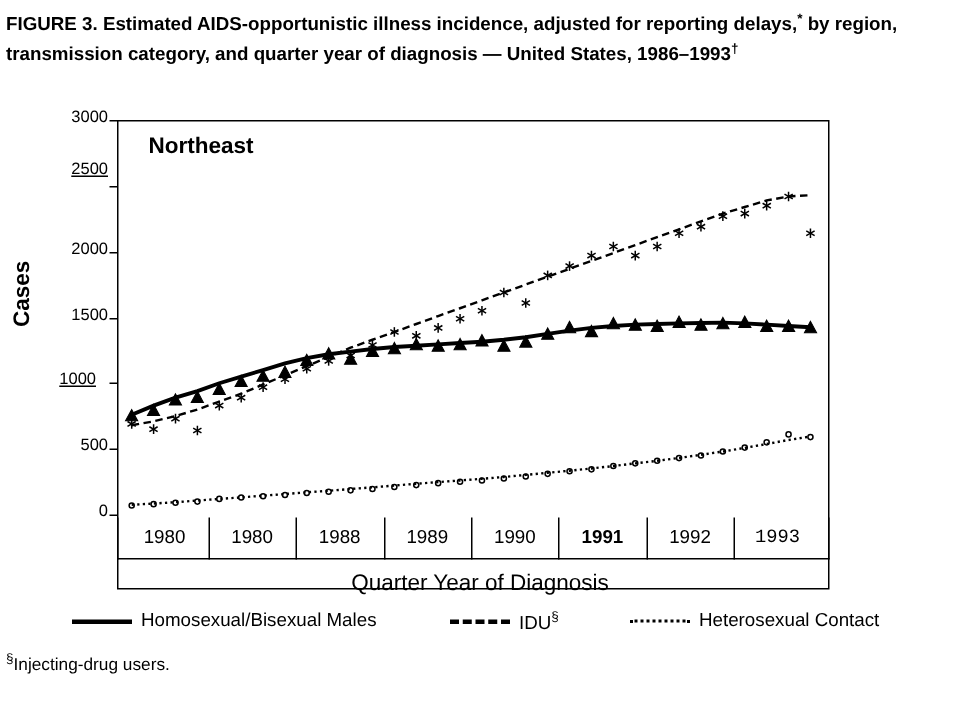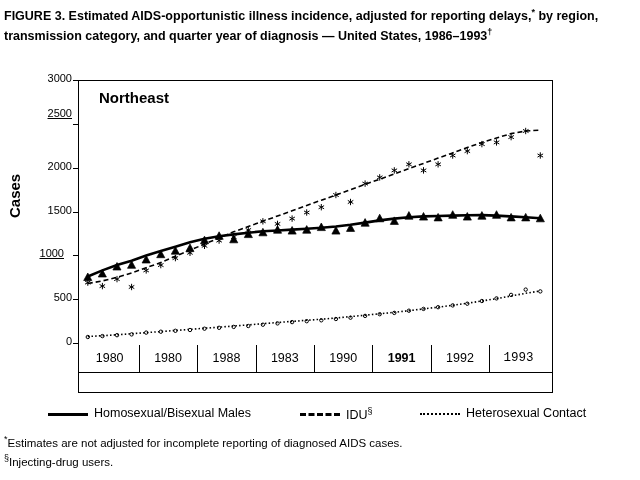--- a/index.html
+++ b/index.html
@@ -226,39 +226,39 @@
       <div class="xsep" style="left: 59.8549px;"></div>
       <div class="xsep" style="left: 118.25px;"></div>
       <div class="xsep" style="left: 176.645px;"></div>
       <div class="xsep" style="left: 235.04px;"></div>
       <div class="xsep" style="left: 293.435px;"></div>
       <div class="xsep" style="left: 351.83px;"></div>
       <div class="xsep" style="left: 410.225px;"></div>
       <div class="xlab" style="left: 2.65741px; width: 56px;">1980</div>
       <div class="xlab" style="left: 61.0525px; width: 56px;">1980</div>
       <div class="xlab" style="left: 119.448px; width: 56px;">1988</div>
-      <div class="xlab" style="left: 177.843px; width: 56px;">1983</div>
+      <div class="xlab" style="left: 177.843px; width: 56px;">1989</div>
       <div class="xlab" style="left: 236.238px; width: 56px;">1990</div>
       <div class="xlab" style="left: 294.633px; width: 56px; font-weight: bold;">1991</div>
       <div class="xlab" style="left: 353.028px; width: 56px;">1992</div>
       <div class="xlab" style="left: 411.423px; width: 56px; font-family: Liberation Mono, monospace;">1993</div>
     </div>
+  <div id="xtitle">Quarter Year of Diagnosis</div>
 </div>
 
 <div id="legend">
     <div class="lgitem" style="left: 36px;">
       <div class="lgline" style="border-top: 3px solid rgb(0, 0, 0);"></div>
       <div class="lgtext">Homosexual/Bisexual Males</div>
     </div>
     <div class="lgitem" style="left: 288px;">
       <div class="lgline" style="border-top: 3px dashed rgb(0, 0, 0);"></div>
       <div class="lgtext">IDU<span class="sup">§</span></div>
     </div>
     <div class="lgitem" style="left: 408px;">
       <div class="lgline" style="border-top: 2px dotted rgb(0, 0, 0);"></div>
       <div class="lgtext">Heterosexual Contact</div>
     </div>
   </div>
 
 <div id="footnotes">
-    <div><span class="sup">*</span><span>Estimates are not adjusted for incomplete reporting of diagnosed AIDS cases.</span></div>
     <div><span class="sup">§</span><span>Injecting-drug users.</span></div>
   </div>
 
 </body></html>

